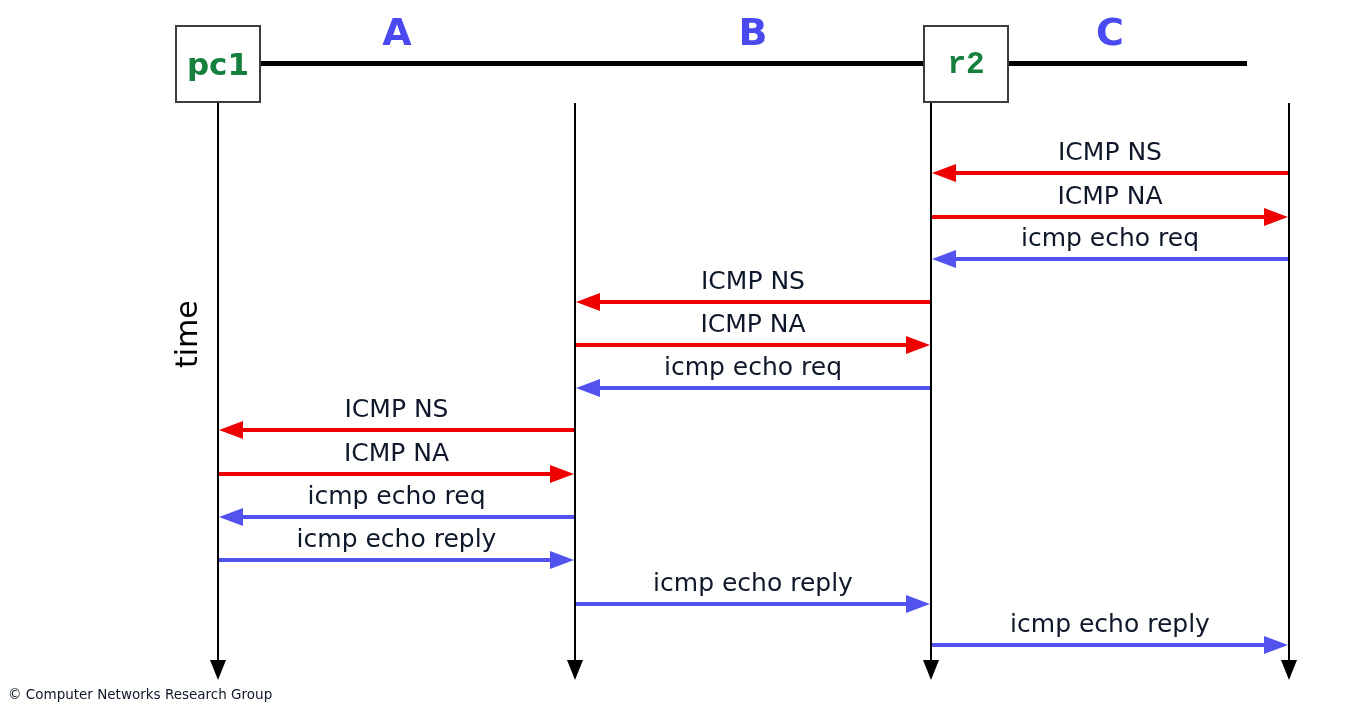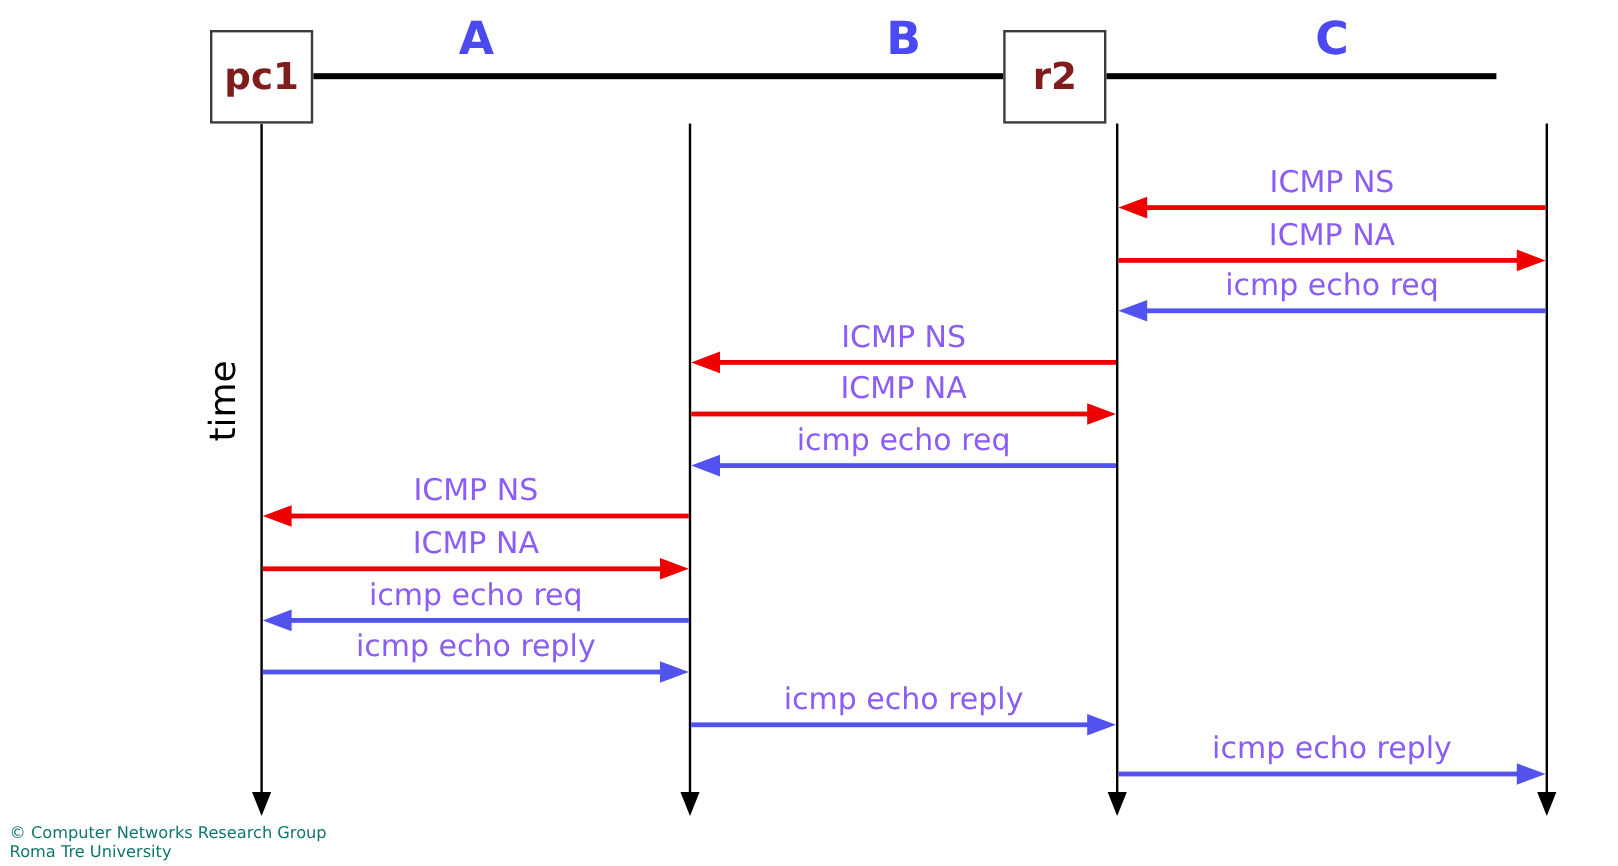--- a/index.html
+++ b/index.html
@@ -7,25 +7,25 @@
     position:relative; width:1348px; height:722px; background:#ffffff;
     font-family:"DejaVu Sans","Liberation Sans",sans-serif; overflow:hidden;
   }
   
   .backbone { position:absolute; left:261px; top:61px; width:986px; height:5px; background:#000000; z-index:1; }
   
   .node {
     position:absolute; top:25px; width:86px; height:78px; box-sizing:border-box;
     background:#ffffff; border:2px solid #3c3c3c; z-index:2;
     display:flex; align-items:center; justify-content:center;
-    font-size:31px; font-weight:bold; color:#7f1d1d;
+    font-size:31px; font-weight:bold; color:#15803d;
   }
   .node-pc1 { left:175px; }
   .node-r1  { left:532px; }
-  .node-r2  { left:836px; }
+  .node-r2  { left:923px;font-family:Liberation Mono, monospace; }
   .node-pc2 { left:1246px; }
   
   .seg-label {
     position:absolute; top:10px; width:100px; text-align:center;
     font-size:38px; font-weight:bold; color:#4a4af0; z-index:3;
   }
   .seg-label-a { left:347px; }
   .seg-label-b { left:703px; }
   .seg-label-c { left:1060px; }
   
@@ -48,21 +48,21 @@
     font-size:30px; color:#000000; text-align:center; line-height:32px;
     transform:rotate(-90deg); z-index:2; white-space:nowrap;
   }
   
   .message { position:absolute; z-index:4; }
   .seg-a { left:219px; width:355px; }
   .seg-b { left:576px; width:354px; }
   .seg-c { left:932px; width:356px; }
   .msg-label {
     display:block; text-align:center; font-size:25px; line-height:28px;
-    color:#8b5cf6; white-space:nowrap;
+    color:#0f172a; white-space:nowrap;
   }
   .arrow { position:relative; height:10px; margin-top:2px; }
   .shaft { position:absolute; top:3px; height:4px; }
   .head  { position:absolute; top:-4px; width:0; height:0;
            border-top:9px solid transparent; border-bottom:9px solid transparent; }
   .dir-left  .shaft { left:16px; right:0; }
   .dir-left  .head  { left:0; }
   .dir-right .shaft { left:0; right:16px; }
   .dir-right .head  { right:0; }
   .c-red  .shaft { background:#ee0000; }
@@ -80,21 +80,21 @@
   .m6  { top:353px; }
   .m7  { top:395px; }
   .m8  { top:439px; }
   .m9  { top:482px; }
   .m10 { top:525px; }
   .m11 { top:569px; }
   .m12 { top:610px; }
   
   .footer {
     position:absolute; left:8px; top:686px; font-size:13.5px; line-height:16px;
-    color:#0f766e; z-index:2;
+    color:#0f172a; z-index:2;
   }
 </style>
 </head>
 <body>
 
 <div id="stage">
 
   <div class="backbone"></div>
 
   <div class="node node-pc1">
@@ -211,16 +211,15 @@
   <div class="message m12 seg-c dir-right c-blue">
     <span class="msg-label">icmp echo reply</span>
     <div class="arrow">
       <div class="shaft"></div>
       <div class="head"></div>
     </div>
   </div>
 
   <div class="footer">
     <div>© Computer Networks Research Group</div>
-    <div>Roma Tre University</div>
   </div>
 
 </div>
 
 </body></html>

